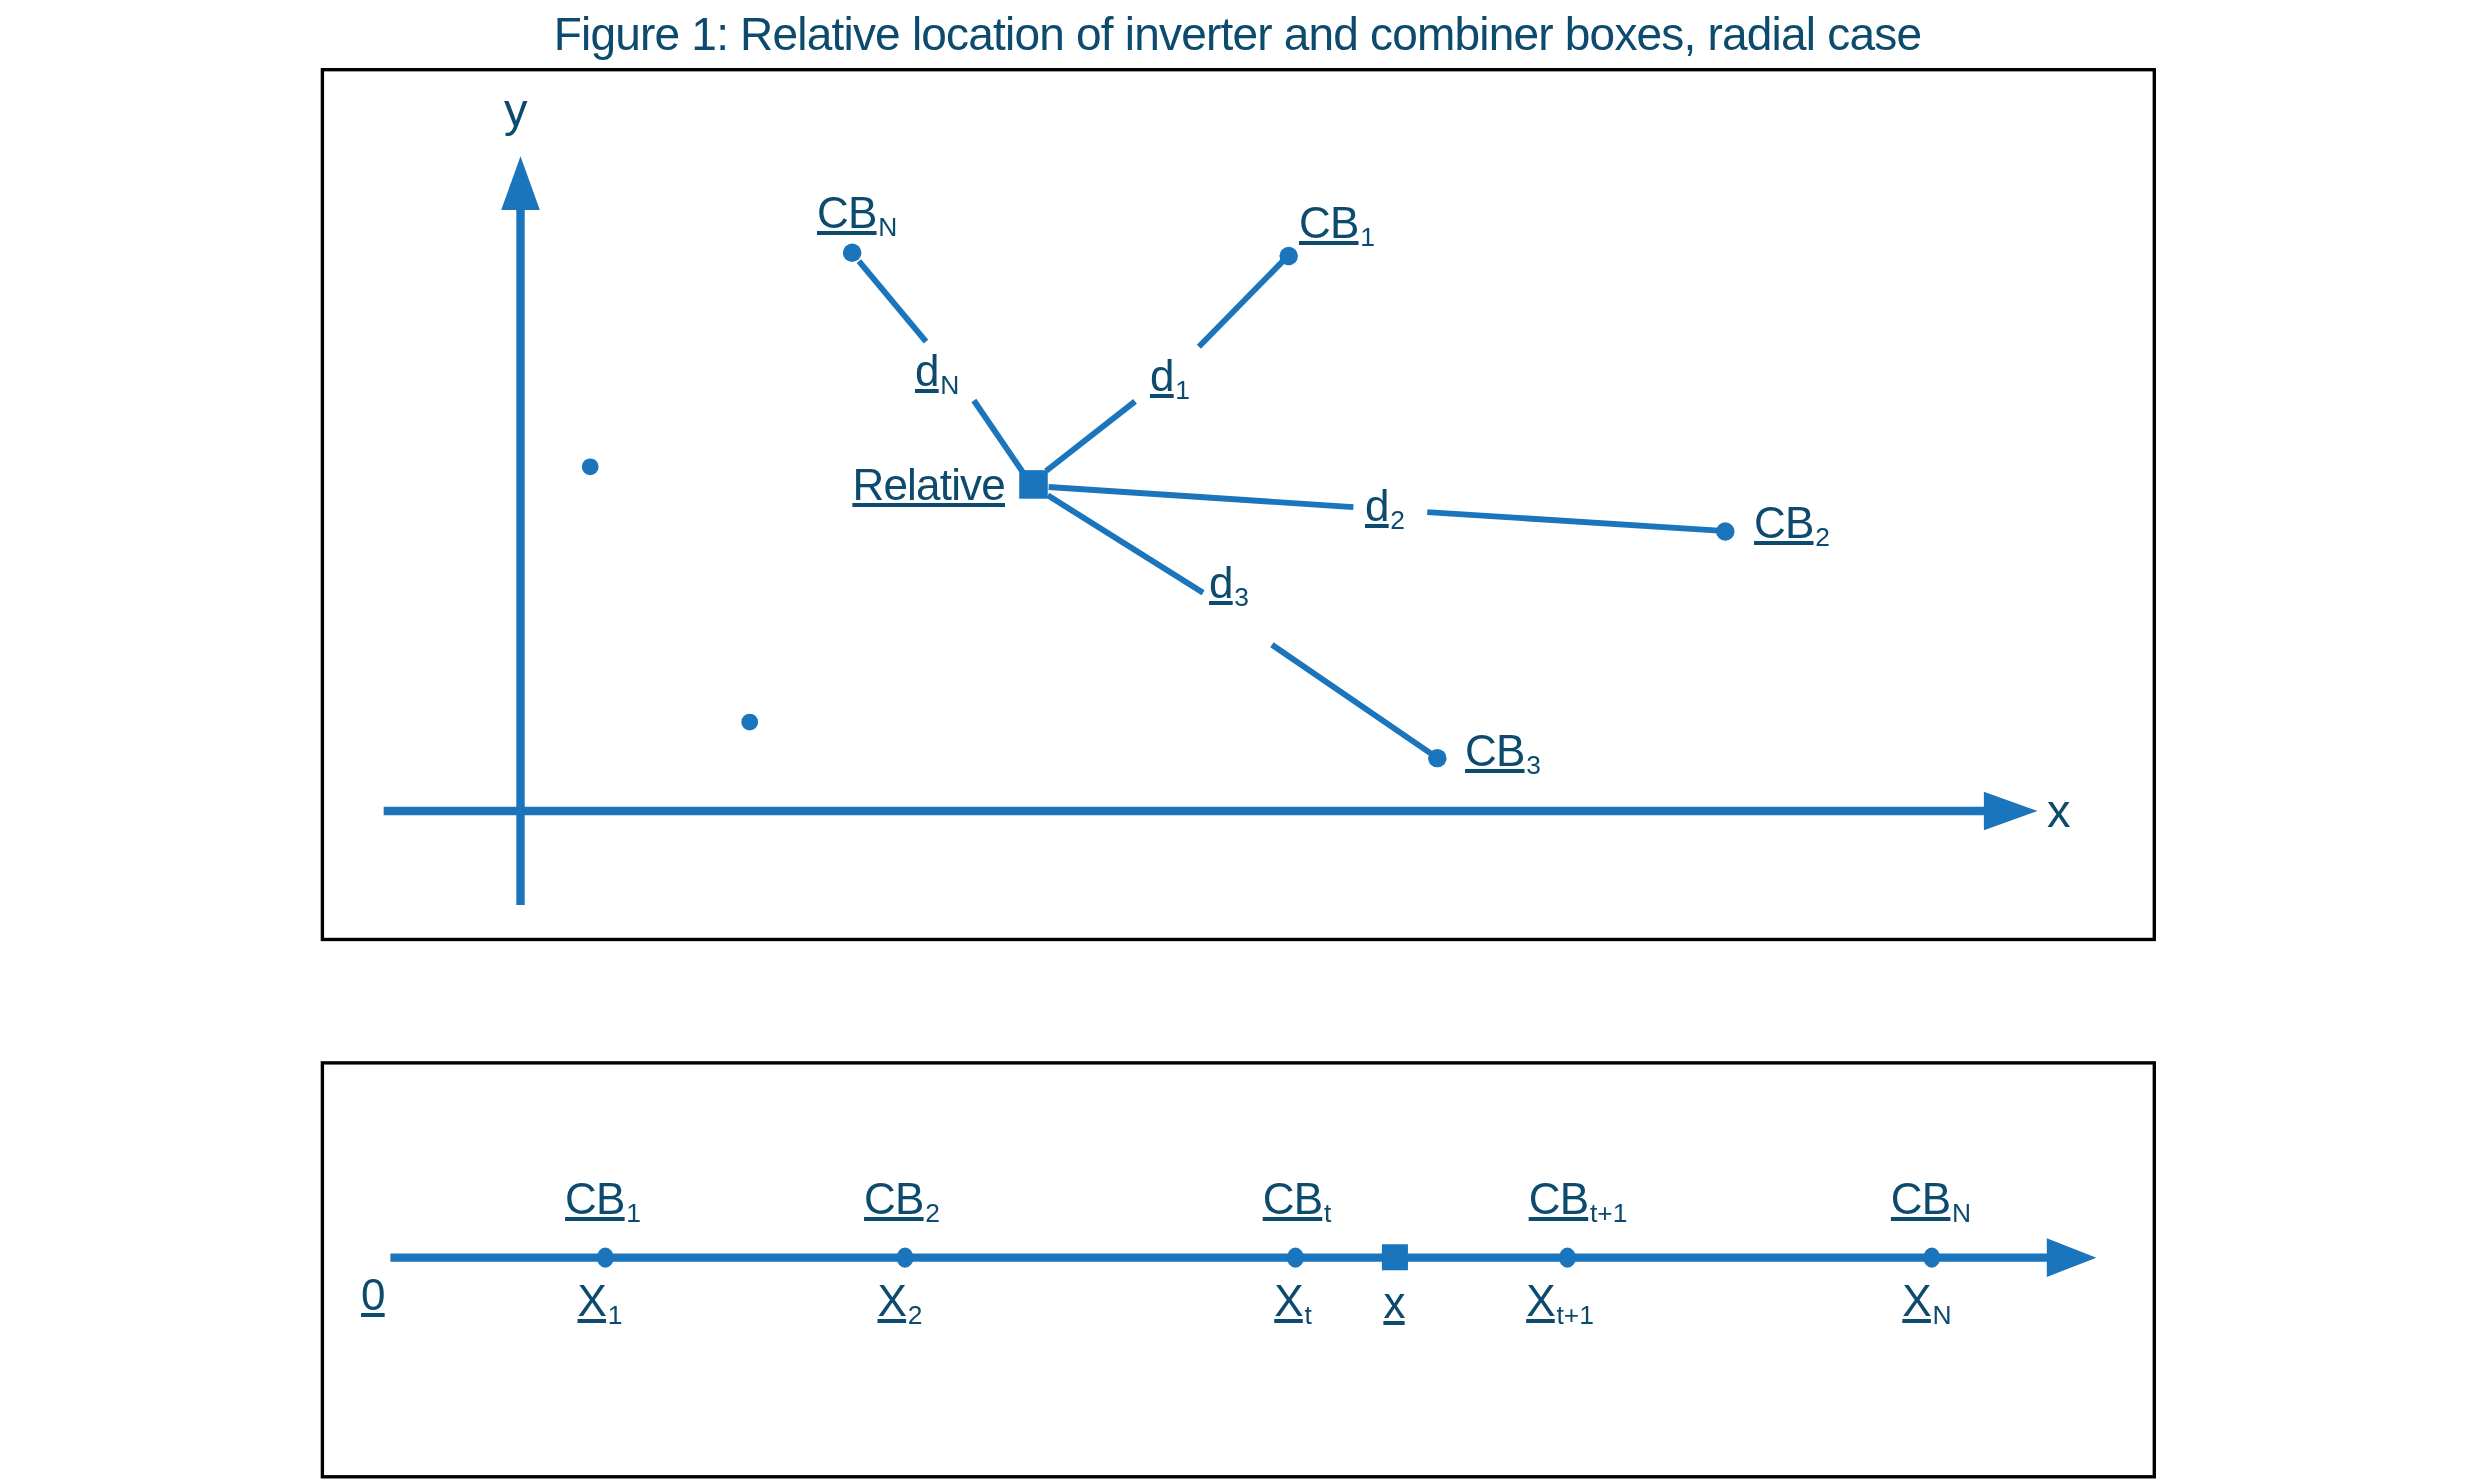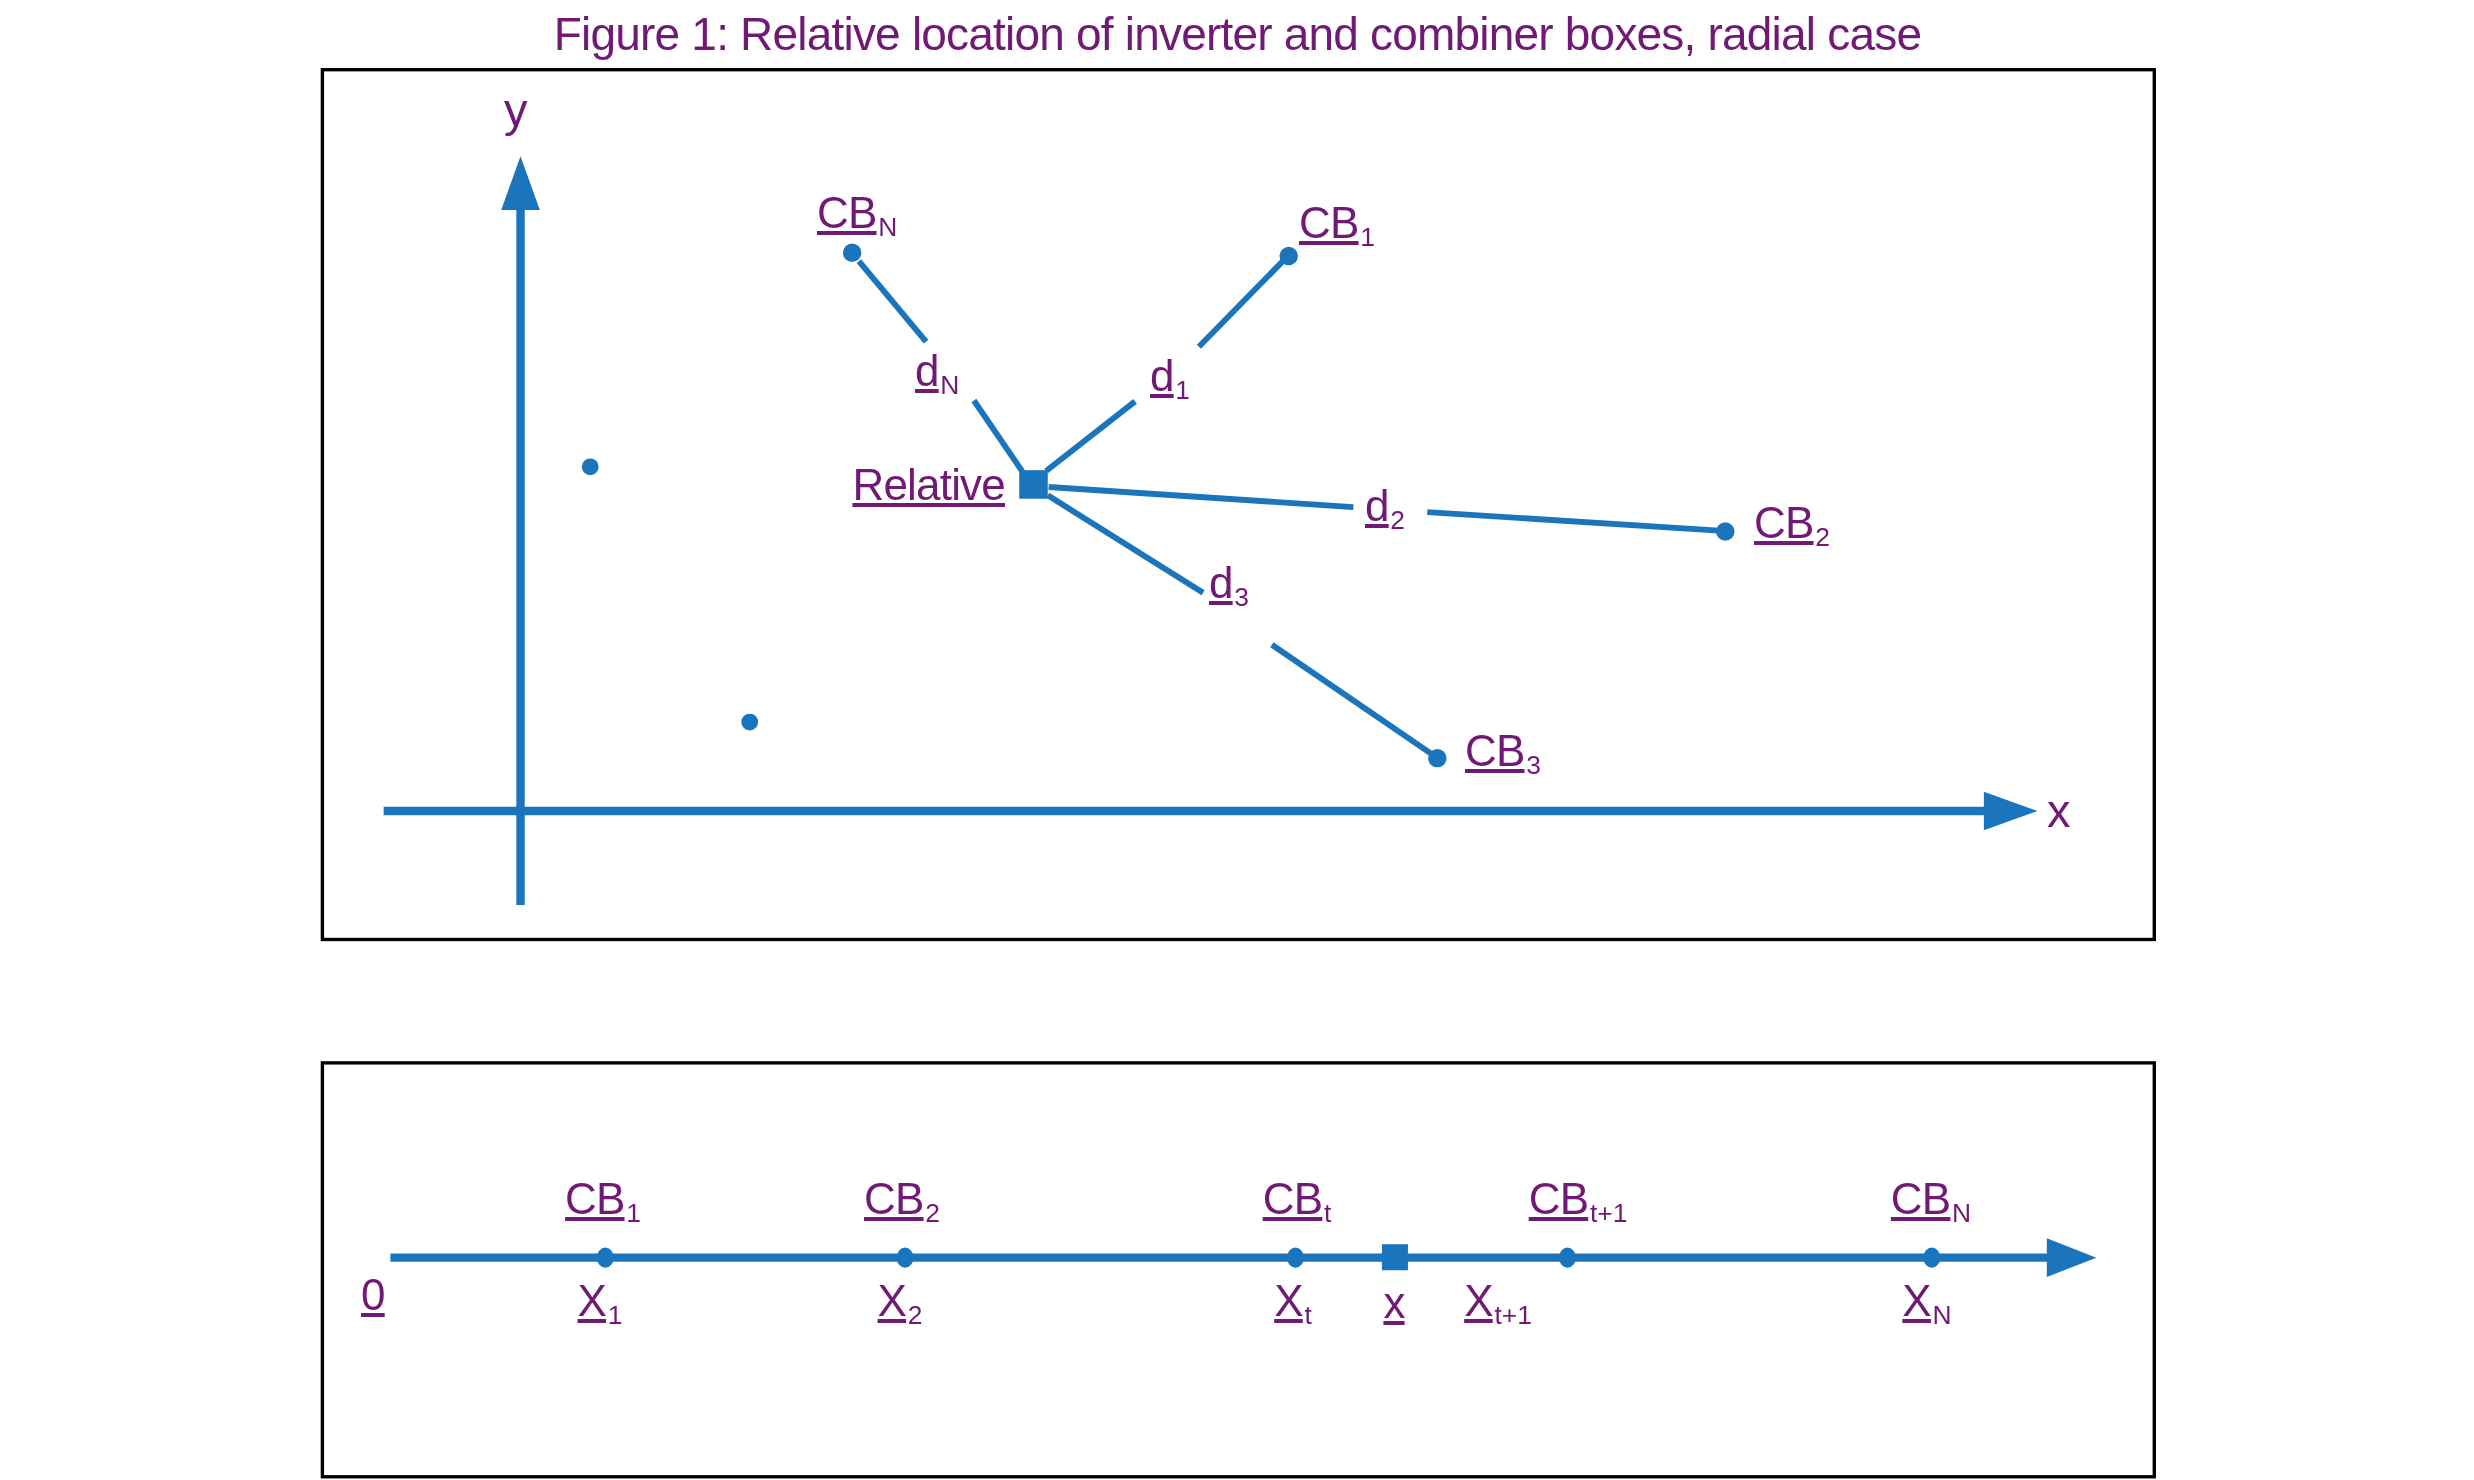--- a/index.html
+++ b/index.html
@@ -2,21 +2,21 @@
 <html style="--accent: #1B75BC;font-size:13.4px"><head>
 <meta charset="utf-8">
 <style>
   html,body{margin:0;padding:0;background:#ffffff;}
   .canvas{
     position:relative;
     width:2475px;
     height:1481px;
     background:#ffffff;
     font-family:"Liberation Sans", sans-serif;
-    color:#701a75;
+    color:#0c4a6e;
     overflow:hidden;
   }
   svg.layer{position:absolute;left:0;top:0;}
   .stroke-accent{stroke:var(--accent,#1B75BC);}
   .fill-accent{fill:var(--accent,#1B75BC);}
   .panel-border{fill:none;stroke:#000;stroke-width:4px;}
   .fig-title{
     position:absolute;left:0;width:100%;
     text-align:center;
     font-size:46px;
@@ -115,19 +115,19 @@
 
   <div class="lbl center" style="left:603px;top:1177px"><span>CB</span><span class="sub">1</span></div>
   <div class="lbl center" style="left:902px;top:1177px"><span>CB</span><span class="sub">2</span></div>
   <div class="lbl center" style="left:1297px;top:1177px"><span>CB</span><span class="sub">t</span></div>
   <div class="lbl center" style="left:1578px;top:1177px"><span>CB</span><span class="sub">t+1</span></div>
   <div class="lbl center" style="left:1931px;top:1177px"><span>CB</span><span class="sub">N</span></div>
 
   <div class="lbl center" style="left:600px;top:1279px"><span>X</span><span class="sub">1</span></div>
   <div class="lbl center" style="left:900px;top:1279px"><span>X</span><span class="sub">2</span></div>
   <div class="lbl center" style="left:1293px;top:1279px"><span>X</span><span class="sub">t</span></div>
-  <div class="lbl center" style="left:1498px;top:1279px"><span>X</span><span class="sub">t+1</span></div>
+  <div class="lbl center" style="left:1560px;top:1279px"><span>X</span><span class="sub">t+1</span></div>
   <div class="lbl center" style="left:1927px;top:1279px"><span>X</span><span class="sub">N</span></div>
 
   <div class="lbl center" style="left:1394px;top:1281px">x</div>
 
 </div>
 
 
 </body></html>

